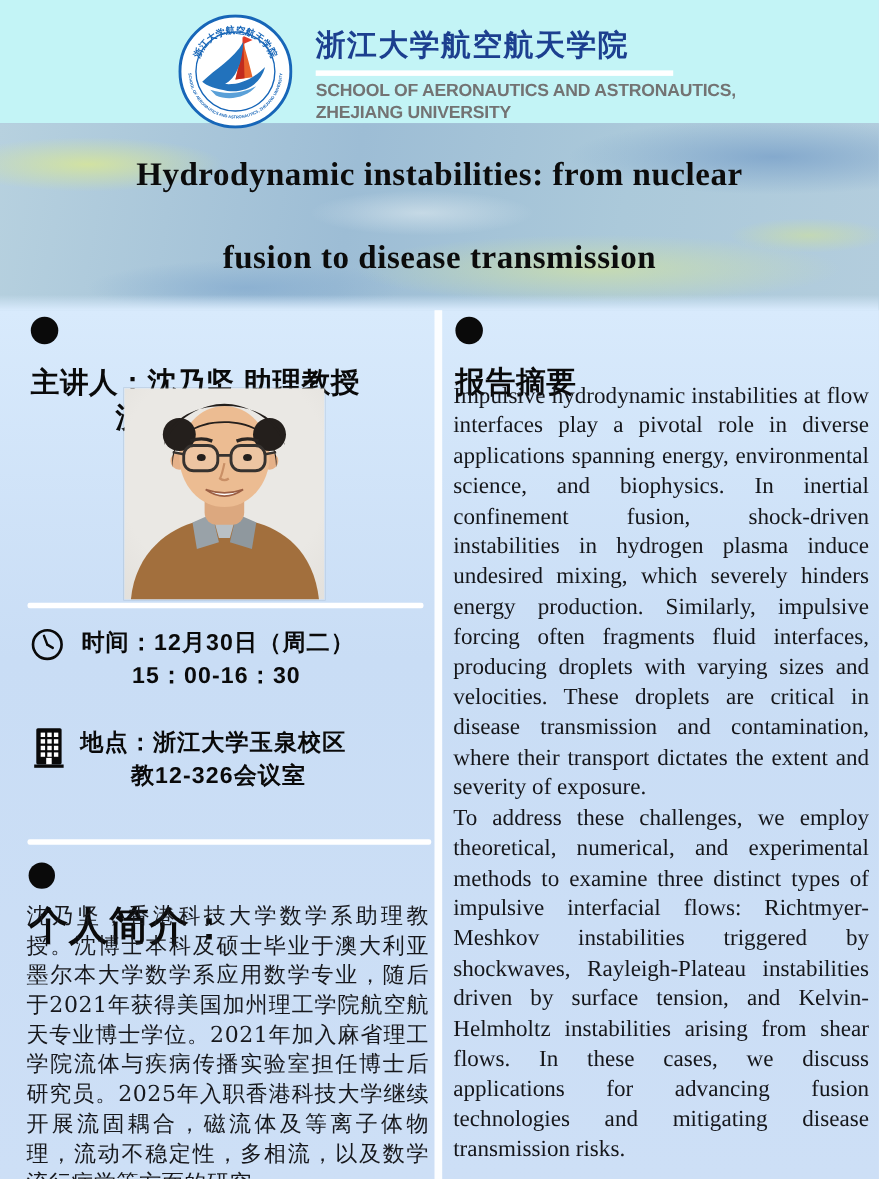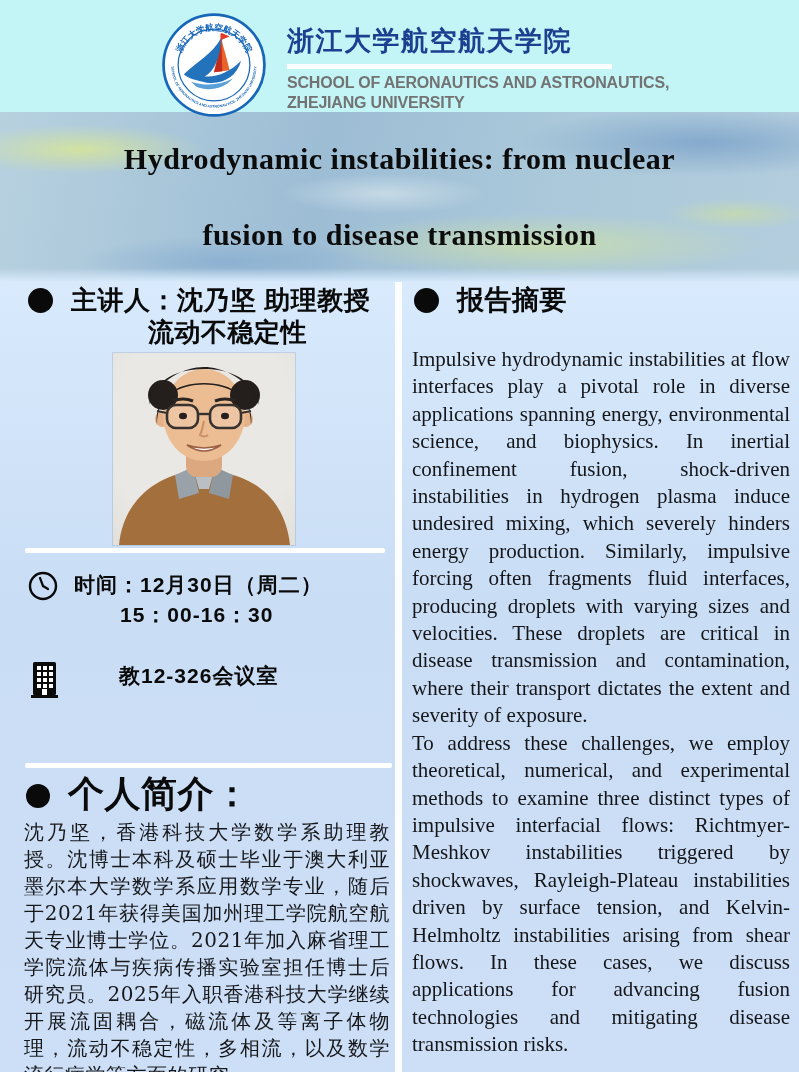--- a/index.html
+++ b/index.html
@@ -33,21 +33,21 @@
   .band-title{font-family:"Liberation Serif",serif;font-weight:700;font-size:30px;
     color:#0c0c0c;letter-spacing:0.5px;white-space:nowrap;z-index:1;}
   
   .cols{position:absolute;left:0;top:282px;right:0;bottom:0;
     background:linear-gradient(180deg,#d8eafc,#c9ddf5 40%,#cddff6);}
   .vdiv{position:absolute;left:395px;top:0;bottom:0;width:7px;background:#fbfdff;}
   .left{position:absolute;left:0;top:0;width:395px;height:100%;}
   .right{position:absolute;left:402px;top:0;right:0;height:100%;padding:0 9px 0 10px;box-sizing:border-box;}
   .bullet{width:25px;height:25px;border-radius:50%;background:#0a0a0a;flex:0 0 auto;margin-top:4px;}
   .bullet.small{width:24px;height:24px;}
-  .headrow{display:flex;gap:18px;align-items:flex-start;}
+  .headrow{display:flex;gap:18px;align-items:flex-start;flex-direction:column;}
   .headtxt{font-size:26px;font-weight:bold;line-height:32px;letter-spacing:0.5px;}
   .aff{margin-left:77px;}
   
   .speaker-head{position:absolute;left:28px;top:2px;}
   .photo{position:absolute;left:113px;top:71px;width:182px;height:192px;box-shadow:0 0 0 1px rgba(120,140,160,0.25);}
   .hline{position:absolute;background:#ffffff;height:5px;border-radius:2px;}
   .hline1{left:25px;top:266px;width:360px;}
   .hline2{left:25px;top:481px;width:367px;}
   .inforow{position:absolute;display:flex;gap:15px;align-items:flex-start;}
   .timeblk{left:27px;top:288px;}
@@ -203,20 +203,21 @@
                 <rect x="18" y="17" width="4" height="4"></rect>
               <rect x="6" y="23" width="4" height="4"></rect>
                 <rect x="12" y="23" width="4" height="4"></rect>
                 <rect x="18" y="23" width="4" height="4"></rect>
               <rect x="11" y="28" width="5" height="6"></rect>
             </g>
             <rect x="0" y="34" width="27" height="3" fill="#0a0a0a"></rect>
           </svg>
         </span>
         <div class="infotxt">
+          <div>地点：浙江大学玉泉校区</div>
           <div class="info2">教12-326会议室</div>
         </div>
       </div>
 
       <div class="hline hline2"></div>
 
       <div class="bio-head headrow">
         <span class="bullet small"></span>
         <div class="headtxt">个人简介：</div>
       </div>

